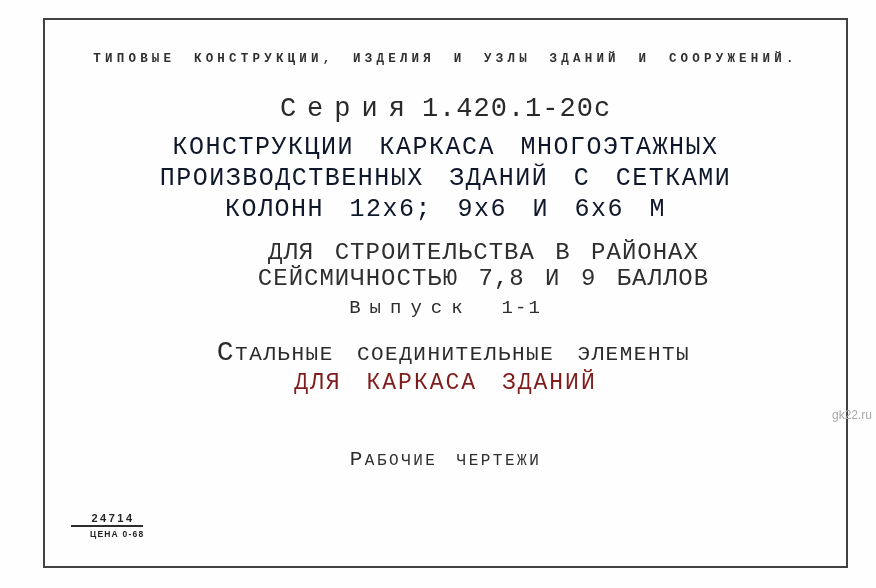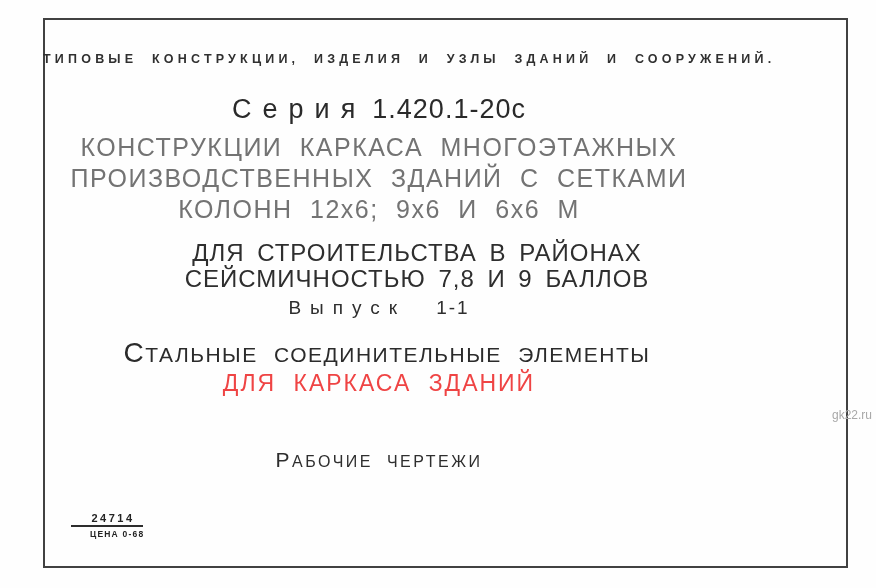--- a/index.html
+++ b/index.html
@@ -21,23 +21,24 @@
     top: 18px;
     width: 805px;
     height: 550px;
     border: 2px solid #414141;
     box-sizing: border-box;
     background: transparent;
   }
   .line {
     position: absolute;
     left: 43px;
-    width: 672px;
+    width: 805px;
     text-align: center;
     white-space: nowrap;
+    font-family: Liberation Mono, monospace;
   }
   .header-line {
     top: 52px;
     font-size: 12.5px;
     font-weight: bold;
     letter-spacing: 4.2px;
     word-spacing: 7px;
     color: #303030;
   }
   .series-line {
@@ -46,21 +47,21 @@
     color: #2a2a2a;
   }
   .series-word { letter-spacing: 11px; margin-right: 6px; }
   .series-num  { letter-spacing: 1px; }
 
   .title {
     font-size: 25px;
     font-weight: 500;
     letter-spacing: 1.5px;
     word-spacing: 9px;
-    color: #737373;
+    color: #0f172a;
     text-align: center;
   }
   .title-1 { top: 133px; }
   .title-2 { top: 164px; }
   .title-3 { top: 195px; }
 
   .sub {
     font-size: 24px;
     letter-spacing: 1px;
     word-spacing: 5px;
@@ -85,21 +86,21 @@
     word-spacing: 9px;
     color: #2b2b2b;
     padding-left: 8px;
   }
   .sec-1::first-letter { font-size: 28px; }
   .sec-2 {
     top: 370px;
     font-size: 23px;
     letter-spacing: 2px;
     word-spacing: 9px;
-    color: #ef4444;
+    color: #7f1d1d;
     text-align: center;
   }
   .sec-3 {
     top: 404px;
     font-size: 16px;
     letter-spacing: 2.5px;
     word-spacing: 7px;
     color: #2e2e2e;
     margin-top: 44px;
   }

